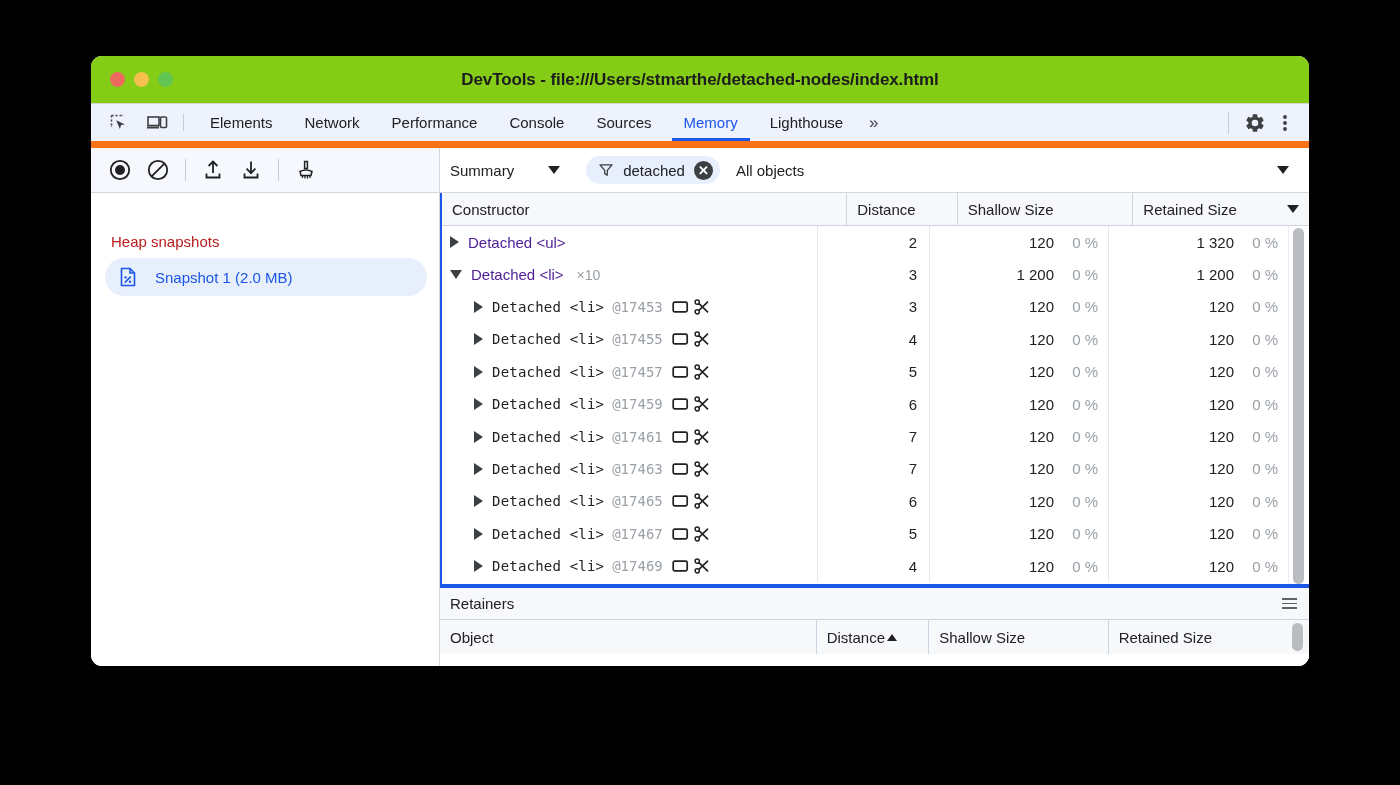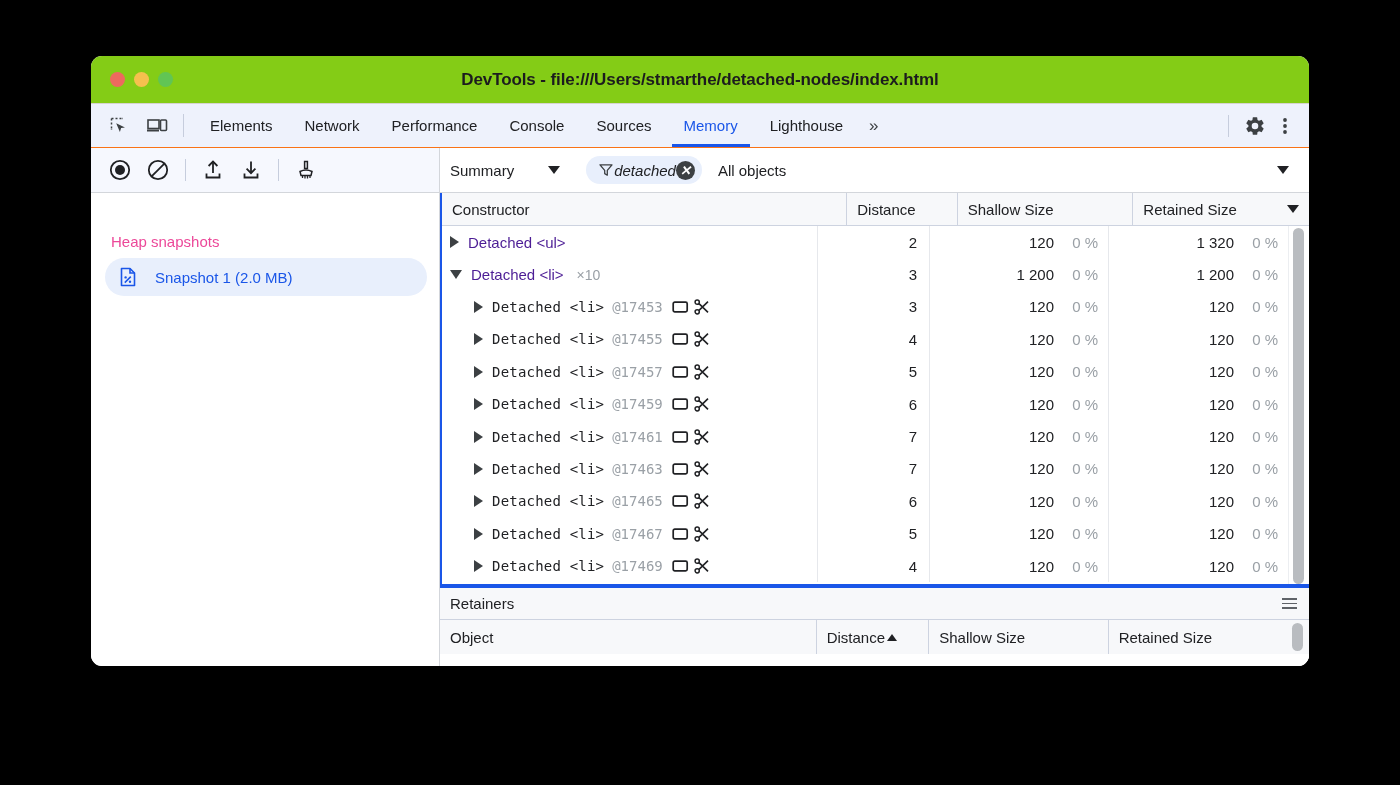--- a/index.html
+++ b/index.html
@@ -53,21 +53,21 @@
     font-weight: bold;
     color: #1c1c1e;
     letter-spacing: -0.1px;
     pointer-events: none;
   }
 
   
   .tabstrip {
     height: 44px;
     background: #eef2fc;
-    border-bottom: 1px solid #f97316;
+    border-bottom: 7px solid #f97316;
     display: flex;
     align-items: stretch;
     position: relative;
   }
   .tool-icons {
     display: flex;
     align-items: center;
     gap: 10px;
     padding: 0 12px 0 14px;
   }
@@ -165,28 +165,27 @@
   }
   .caret {
     width: 0; height: 0;
     border-left: 6px solid transparent;
     border-right: 6px solid transparent;
     border-top: 8px solid #202124;
   }
   .filter-chip {
     display: flex;
     align-items: center;
-    gap: 0;
+    gap: 9px;
     background: #e8effc;
     border-radius: 14px;
     height: 28px;
     padding: 0 7px 0 12px;
     margin-left: 12px;
     cursor: text;
-    font-style: italic;
   }
   .filter-chip .ftext {
     font-size: 15px;
     color: #202124;
   }
   .clear-x {
     width: 19px; height: 19px;
     border-radius: 50%;
     background: #3c4043;
     color: #ffffff;
@@ -225,21 +224,21 @@
     align-items: center;
     gap: 18px;
     height: 36px;
     padding: 0 20px;
     font-size: 15px;
     color: #202124;
     cursor: pointer;
   }
   .section-label {
     font-size: 15px;
-    color: #ec4899;
+    color: #b91c1c;
     padding: 0 20px;
     margin-top: 26px;
     margin-bottom: 8px;
   }
   .snap-item {
     display: flex;
     align-items: center;
     gap: 16px;
     height: 38px;
     margin: 0 12px 0 14px;

